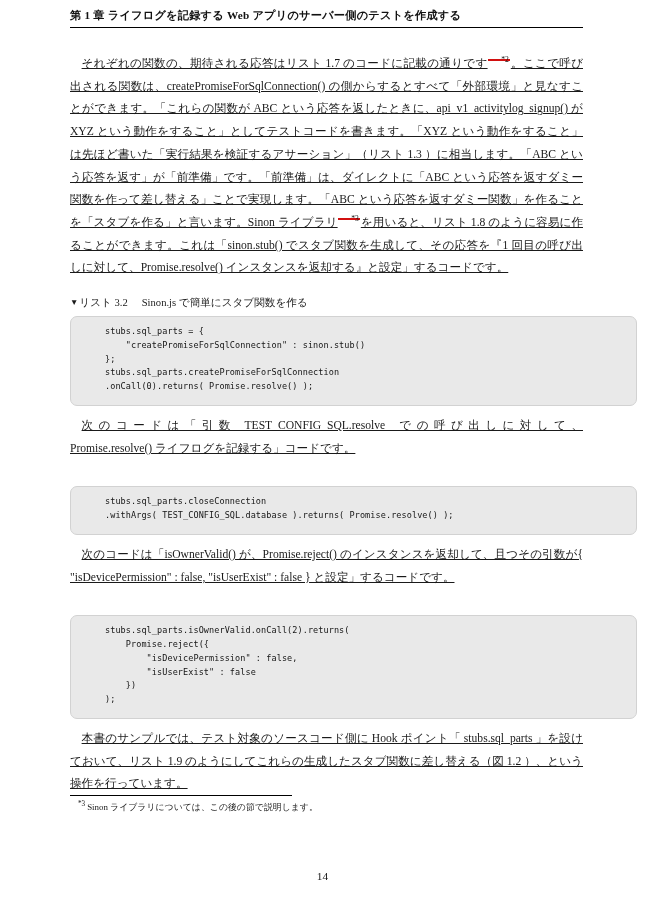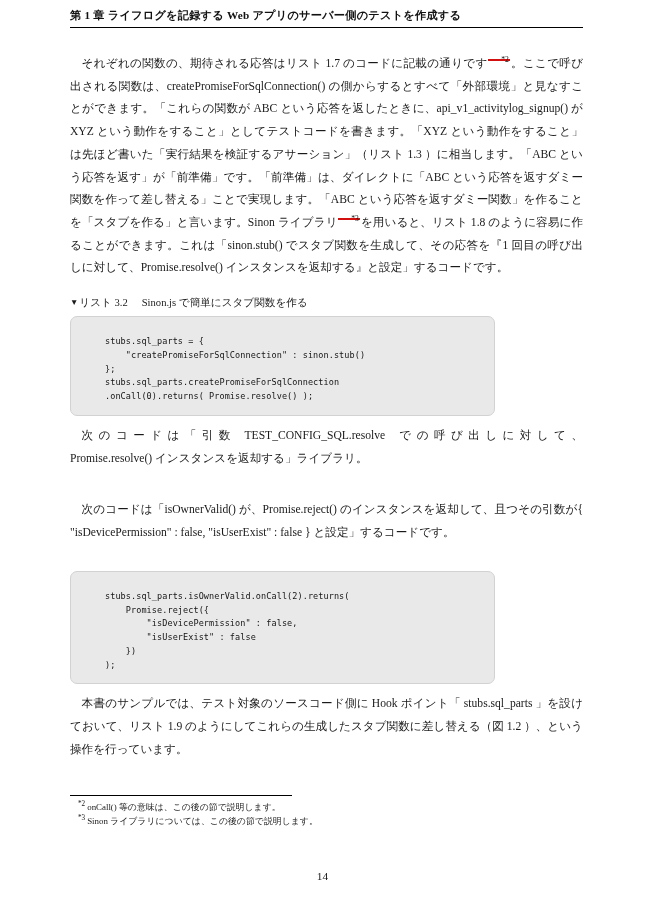--- a/index.html
+++ b/index.html
@@ -61,20 +61,21 @@
     text-indent: -16px;
   }
 
   p.body {
     font-size: 11.6px;
     line-height: 1.96;
     margin: 9px 0 0 0;
     text-align: justify;
     text-justify: inter-character;
     text-indent: 1em;
+    text-decoration: underline;
   }
 
   
   .spread {
     display: block;
     text-align: justify;
     text-align-last: justify;
     text-justify: inter-character;
   }
 
@@ -103,23 +104,23 @@
     margin-right: 1px;
   }
   .caption-gap { display: inline-block; width: 14px; }
 
   
   .codeblock {
     background: #e9e9e9;
     border: 1px solid #d2d2d2;
     border-radius: 7px;
     margin: 6px 0 0 0;
-    padding: 18px 14px 11px 34px;
+    padding: 8px 14px 11px 34px;
     box-sizing: border-box;
-    width: 425px;
+    width: 567px;
   }
   .codeblock pre {
     margin: 0;
     font-family: "DejaVu Sans Mono", "Liberation Mono", monospace;
     font-size: 8.5px;
     line-height: 1.62;
     color: #141414;
     white-space: pre;
     letter-spacing: 0.01em;
   }
@@ -182,43 +183,46 @@
     <div class="listing-caption"><span class="caption-marker">▼</span><span>リスト 3.2</span><span class="caption-gap"></span><span>Sinon.js で簡単にスタブ関数を作る</span></div>
 
     <div class="codeblock">
       <pre>stubs.sql_parts = {
     "createPromiseForSqlConnection" : sinon.stub()
 };
 stubs.sql_parts.createPromiseForSqlConnection
 .onCall(0).returns( Promise.resolve() );</pre>
     </div>
 
-    <p class="body"><span class="spread">次 の コ ー ド は 「 引 数　TEST_CONFIG_SQL.resolve　で の 呼 び 出 し に 対 し て 、</span><span>Promise.resolve() インスタンスを返却する」ライブラリ。</span></p>
+    <p class="body"><span class="spread">次 の コ ー ド は 「 引 数　TEST_CONFIG_SQL.resolve　で の 呼 び 出 し に 対 し て 、</span><span>Promise.resolve() ライフログを記録する」コードです。</span></p>
 
     <div class="block-gap-lg"></div>
 
+    <div class="codeblock">
+      <pre>stubs.sql_parts.closeConnection
+.withArgs( TEST_CONFIG_SQL.database ).returns( Promise.resolve() );</pre>
+    </div>
 
     <p class="body">次のコードは「isOwnerValid() が、Promise.reject() のインスタンスを返却して、且つその引数が{ "isDevicePermission" : false, "isUserExist" : false } と設定」するコードです。</p>
 
     <div class="block-gap-lg"></div>
 
     <div class="codeblock">
       <pre>stubs.sql_parts.isOwnerValid.onCall(2).returns(
     Promise.reject({
         "isDevicePermission" : false,
         "isUserExist" : false
     })
 );</pre>
     </div>
 
     <p class="body">本書のサンプルでは、テスト対象のソースコード側に Hook ポイント「 stubs.sql_parts 」を設けておいて、リスト 1.9 のようにしてこれらの生成したスタブ関数に差し替える（図 1.2 ）、という操作を行っています。</p>
 
   </div>
 
   <div class="footnotes">
     <div class="footnote-rule"></div>
-    <p class="footnote"><span class="fnmark">*2</span><span>onCall() 等の意味は、この後の節で説明します。</span></p>
     <p class="footnote"><span class="fnmark">*3</span><span>Sinon ライブラリについては、この後の節で説明します。</span></p>
   </div>
 
   <div class="folio">14</div>
 
 </div>
 
 </body></html>

